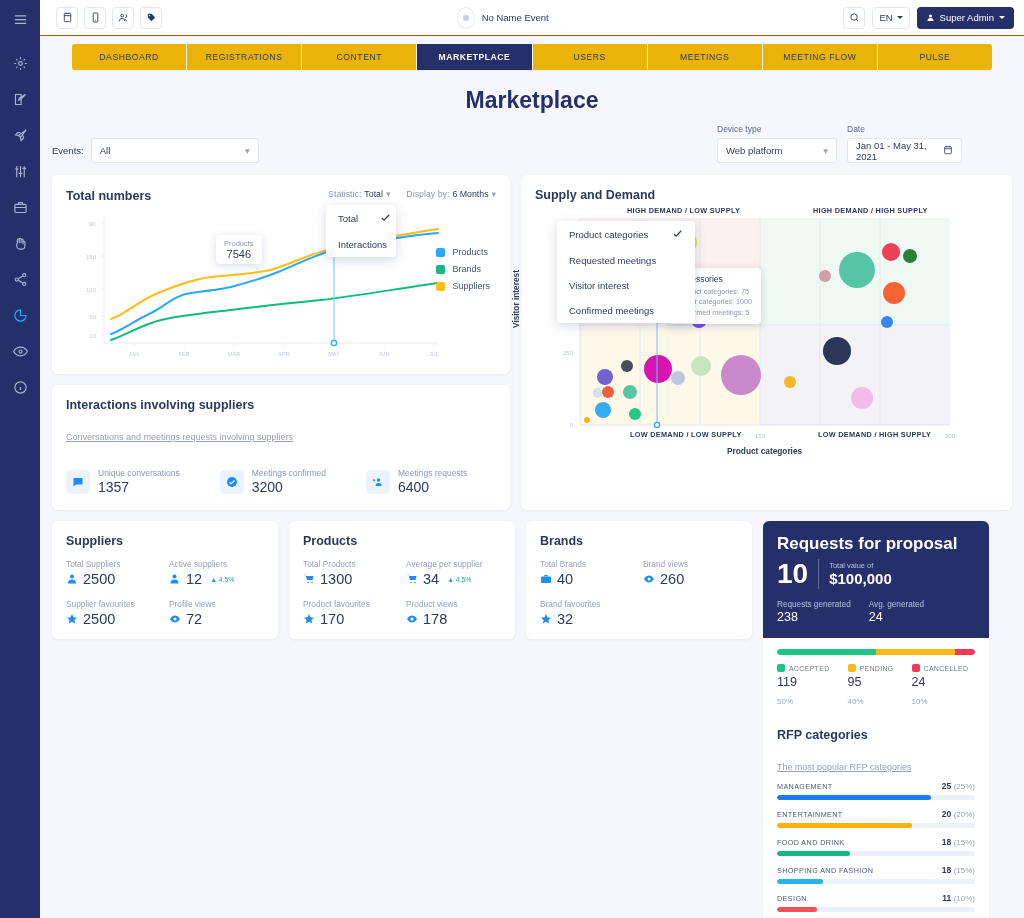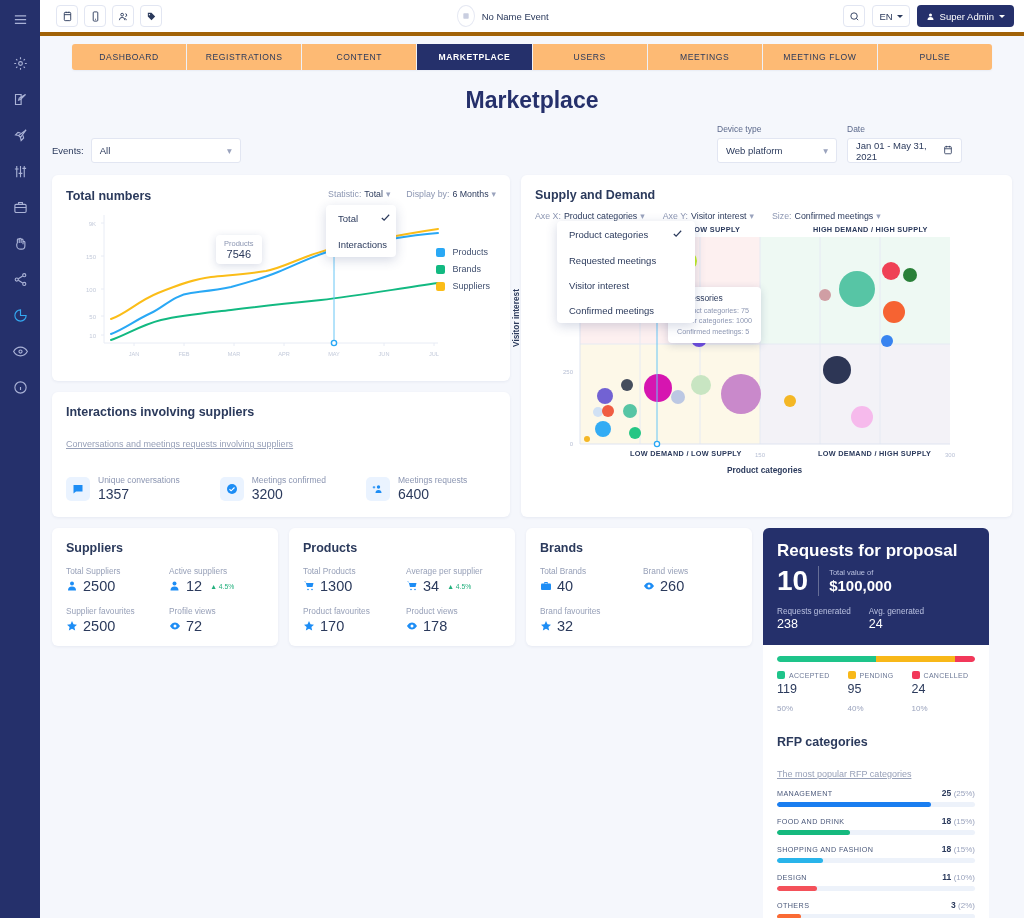--- a/index.html
+++ b/index.html
@@ -17,21 +17,21 @@
               color:#aab2d6; }
   .rail .ic.active { color:#34a9f2; }
   .rail .ic svg { width:15px; height:15px; }
   .rail .ic.first { margin-bottom:8px; }
 
   
   .main { flex:1; display:flex; flex-direction:column; min-width:0; }
 
   
   .topbar { height:36px; background:#fff; display:flex; align-items:center;
-            padding:7px 10px; border-bottom:4px solid #a16207; flex:0 0 36px; }
+            padding:7px 10px; border-bottom:1px solid #a16207; flex:0 0 36px; }
   .tb-icons { display:flex; gap:6px; padding-left:6px; }
   .tb-btn { width:22px; height:22px; border:1px solid #e2e6f2; border-radius:4px;
             display:flex; align-items:center; justify-content:center; color:#2b3a5c; background:#fff; }
   .tb-btn svg { width:11px; height:11px; }
   .tb-center { flex:1; display:flex; align-items:center; justify-content:center; gap:7px; }
   .ev-avatar { width:18px; height:22px; border-radius:50%; border:1px solid #e6e9f3;
                display:flex; align-items:center; justify-content:center; }
   .ev-avatar svg { width:8px; height:8px; color:#c9cee0; }
   .ev-name { font-size:9.5px; color:#2b3a5c; }
   .tb-right { display:flex; align-items:center; gap:7px; }
@@ -41,55 +41,55 @@
   .lang { height:22px; border:1px solid #e2e6f2; border-radius:4px; padding:0 6px;
           display:flex; align-items:center; gap:4px; font-size:9.5px; color:#2b3a5c; background:#fff;}
   .user { height:22px; background:#25306b; color:#fff; border-radius:4px; padding:0 9px;
           display:flex; align-items:center; gap:5px; font-size:9.5px; }
   .user svg { width:9px; height:9px; }
   .caret { width:0;height:0;border-left:3px solid transparent;border-right:3px solid transparent;
            border-top:3.5px solid currentColor; display:inline-block; }
 
   
   .tabsrow { padding:8px 32px 0 32px; background:#f5f7fc; }
-  .tabs { display:flex; background:#fdba74; border-radius:3px; overflow:hidden;
+  .tabs { display:flex; background:#eab308; border-radius:3px; overflow:hidden;
           box-shadow:0 1px 2px rgba(40,60,120,.06);justify-content:center; }
   .tab { flex:1; text-align:center; padding:8px 2px; font-size:8.6px; letter-spacing:.55px;
          color:#2b3a5c; border-right:1px solid #eef1f8; }
   .tab:last-child{ border-right:none; }
   .tab.active { background:#25306b; color:#fff; font-weight:bold; }
 
   
   .page-title { text-align:center; font-size:23px; color:#25306b; font-weight:bold;
                 margin:17px 0 10px 0; }
 
   
   .filters { display:flex; align-items:flex-end; padding:0 12px 0 12px; margin-bottom:12px; }
   .f-left { display:flex; align-items:center; gap:7px; }
   .f-label { font-size:9.5px; color:#2b3a5c; }
   .select { border:1px solid #e2e6f2; border-radius:3px; background:#fff; height:25px;
             display:flex; align-items:center; justify-content:space-between;
             padding:0 8px; font-size:9.5px; color:#2b3a5c; }
-  .sel-events { width:150px; }
+  .sel-events { width:168px; }
   .f-right { margin-left:auto; display:flex; gap:10px; padding-right:50px; }
   .f-grp { display:flex; flex-direction:column; gap:4px; }
   .f-cap { font-size:8.5px; color:#5d6a8c; }
   .sel-device { width:120px; }
   .sel-date { width:115px; }
 
   
   .content { padding:0 12px 10px 12px; }
   .card { background:#fff; border-radius:6px; box-shadow:0 1px 3px rgba(40,60,120,.07); }
   .row { display:flex; gap:11px; margin-bottom:11px; }
 
   .card-title { font-size:12.5px; font-weight:bold; color:#2b3a5c; }
   .card-sub { font-size:9px; color:#97a0b8; margin-top:20px;text-decoration:underline; }
 
   
-  .tn { width:458px; padding:14px 14px 12px 14px; position:relative; }
+  .tn { width:458px; padding:14px 14px 5px 14px; position:relative; }
   .tn-head { display:flex; align-items:flex-start; }
   .tn-ctrls { margin-left:auto; display:flex; gap:16px; font-size:8.8px; color:#8c96b2; }
   .ctrl b { color:#2b3a5c; font-weight:normal; margin-left:3px; }
   .chev { color:#9aa3bd; margin-left:3px; }
   .dropdown { position:absolute; background:#fff; border-radius:4px;
               box-shadow:0 3px 12px rgba(40,60,120,.20); z-index:40; }
   .dd-item { padding:7px 12px; font-size:9.5px; color:#2b3a5c; display:flex;
              align-items:center; justify-content:space-between; gap:22px; white-space:nowrap; }
   .dd-stat { top:30px; left:274px; width:70px; }
   .chart-wrap { position:relative; height:160px; margin-top:6px; }
@@ -484,31 +484,20 @@
                   <div class="m-lab">Meetings requests</div>
                   <div class="m-val">6400</div>
                 </div>
               </div>
             </div>
           </div>
         </div>
 
         <div class="card sd">
           <div class="card-title">Supply and Demand</div>
-          <div class="sd-ctrls">
-            <div class="ctrl">
-              <span>Axe X:</span><b>Product categories</b><span class="chev">▾</span>
-            </div>
-            <div class="ctrl">
-              <span>Axe Y:</span><b>Visitor interest</b><span class="chev">▾</span>
-            </div>
-            <div class="ctrl">
-              <span>Size:</span><b>Confirmed meetings</b><span class="chev">▾</span>
-            </div>
-          </div>
 
           <div class="dropdown dd-axex">
             <div class="dd-item">
               <span>Product categories</span>
               <span>
                 <svg width="11" height="11" viewBox="0 0 24 24" fill="none" stroke="#2b3a5c" stroke-width="2.6">
                     <path d="M4 13l5 5L20 6"></path>
                   </svg></span>
             </div>
             <div class="dd-item">
@@ -817,20 +806,29 @@
               <div class="cat-head">
                   <span class="cat-name">MANAGEMENT</span>
               <span class="cat-num"><span>25</span> <span class="cat-pct">(25%)</span></span>
                 </div>
               <div class="bar-bg">
                   <div class="bar-fg" style="width:78%; background:#1a7ef0"></div>
                 </div>
             </div>
             <div class="cat">
               <div class="cat-head">
+                  <span class="cat-name">ENTERTAINMENT</span>
+              <span class="cat-num"><span>20</span> <span class="cat-pct">(20%)</span></span>
+                </div>
+              <div class="bar-bg">
+                  <div class="bar-fg" style="width:68%; background:#f5b210"></div>
+                </div>
+            </div>
+            <div class="cat">
+              <div class="cat-head">
                   <span class="cat-name">FOOD AND DRINK</span>
               <span class="cat-num"><span>18</span> <span class="cat-pct">(15%)</span></span>
                 </div>
               <div class="bar-bg">
                   <div class="bar-fg" style="width:37%; background:#15b97e"></div>
                 </div>
             </div>
             <div class="cat">
               <div class="cat-head">
                   <span class="cat-name">SHOPPING AND FASHION</span>

